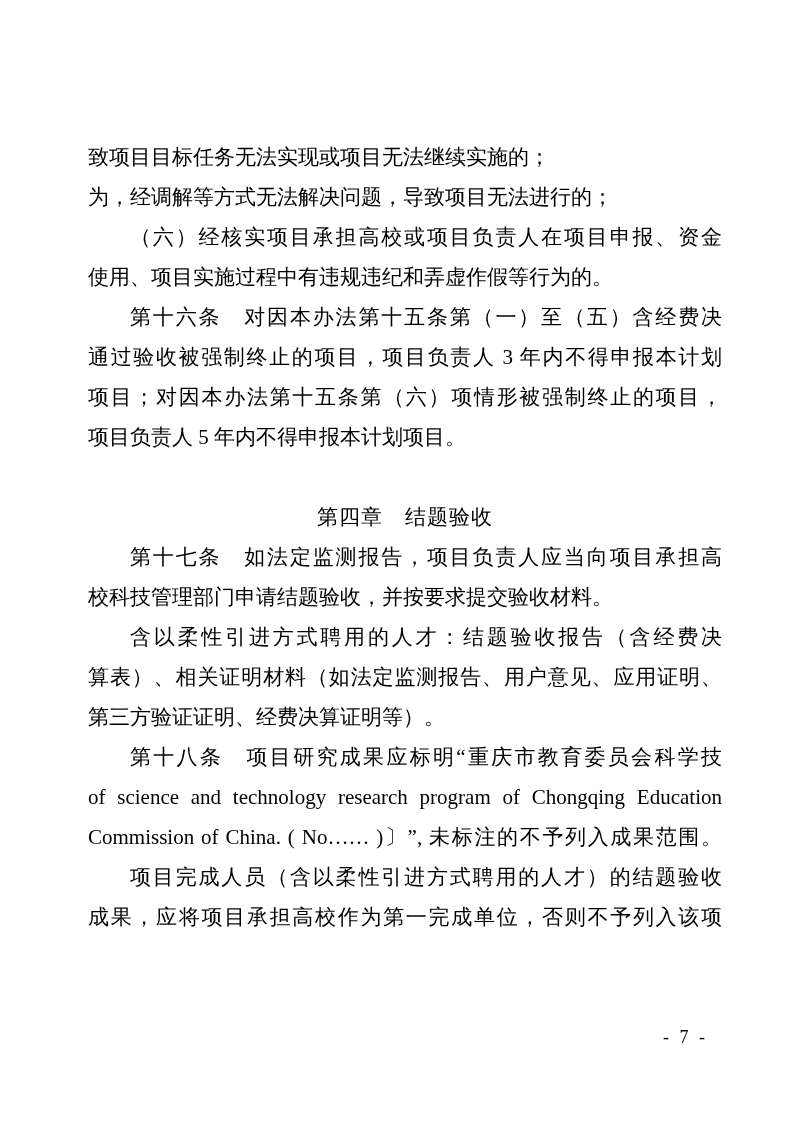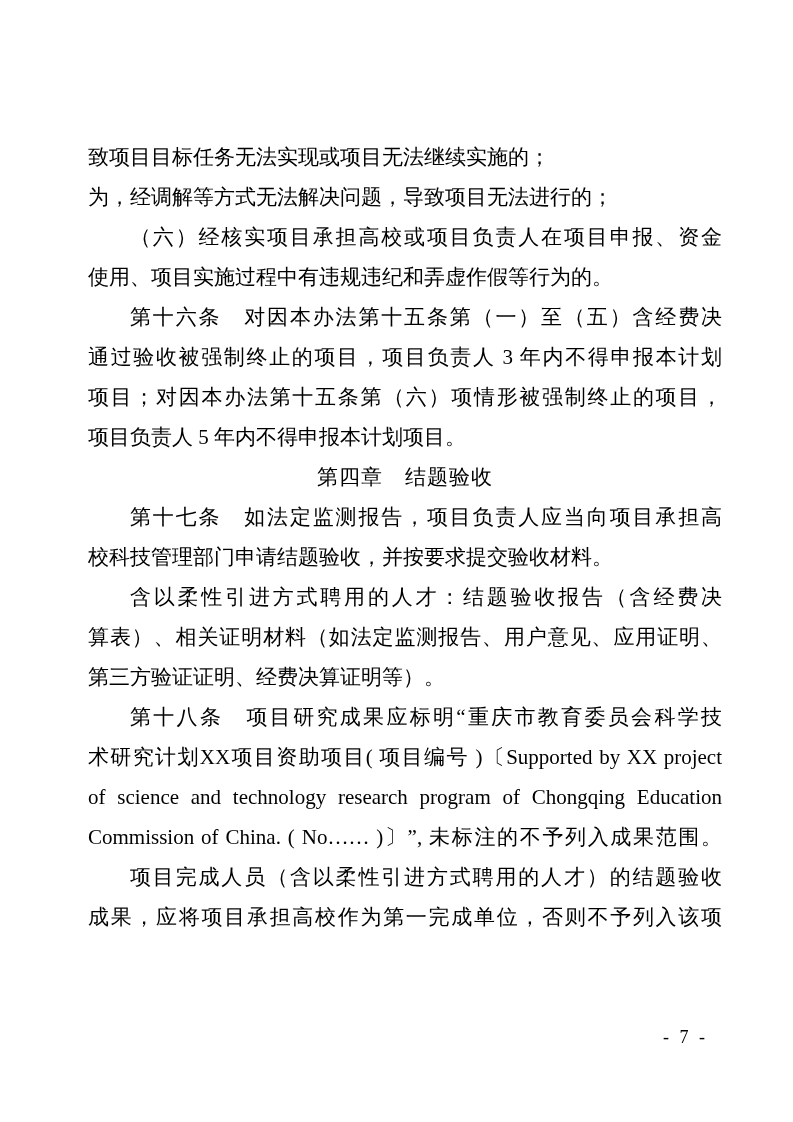--- a/index.html
+++ b/index.html
@@ -34,20 +34,21 @@
   .line.end {
     text-align: left;
     text-align-last: left;
   }
   .line.ind {
     text-indent: 2em;
   }
   .chapter {
     line-height: 40px;
     height: 40px;
+    margin-top: 40px;      
     text-align: center;
     text-align-last: center;
     letter-spacing: 1px;
   }
   .pageno {
     position: absolute;
     left: 74px;
     top: 1026px;
     width: 634px;
     text-align: right;
@@ -73,21 +74,20 @@
     <div class="line end">项目负责人 5 年内不得申报本计划项目。</div>
 
     <div class="chapter">第四章　结题验收</div>
 
     <div class="line ind">第十七条　如法定监测报告，项目负责人应当向项目承担高</div>
     <div class="line end">校科技管理部门申请结题验收，并按要求提交验收材料。</div>
     <div class="line ind">含以柔性引进方式聘用的人才：结题验收报告（含经费决</div>
     <div class="line">算表）、相关证明材料（如法定监测报告、用户意见、应用证明、</div>
     <div class="line end">第三方验证证明、经费决算证明等）。</div>
     <div class="line ind">第十八条　项目研究成果应标明“重庆市教育委员会科学技</div>
-    <div class="line">术研究计划XX项目资助项目( 项目编号 )〔Supported by XX project</div>
     <div class="line">of science and technology research program of Chongqing Education</div>
     <div class="line">Commission of China. ( No…… )〕”, 未标注的不予列入成果范围。</div>
     <div class="line ind">项目完成人员（含以柔性引进方式聘用的人才）的结题验收</div>
     <div class="line">成果，应将项目承担高校作为第一完成单位，否则不予列入该项</div>
 
   </div>
 
   <div class="pageno">- 7 -</div>
 </div>
 

